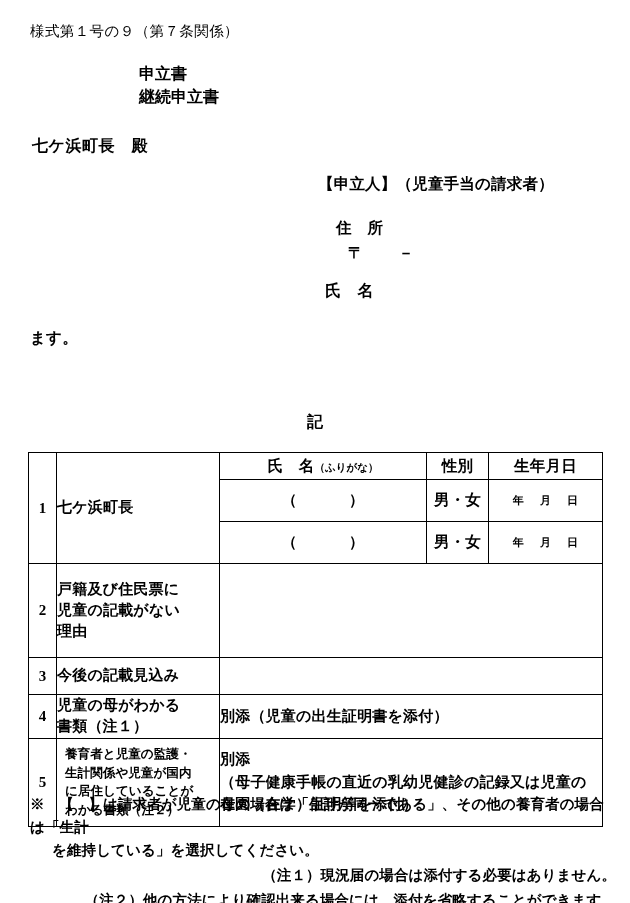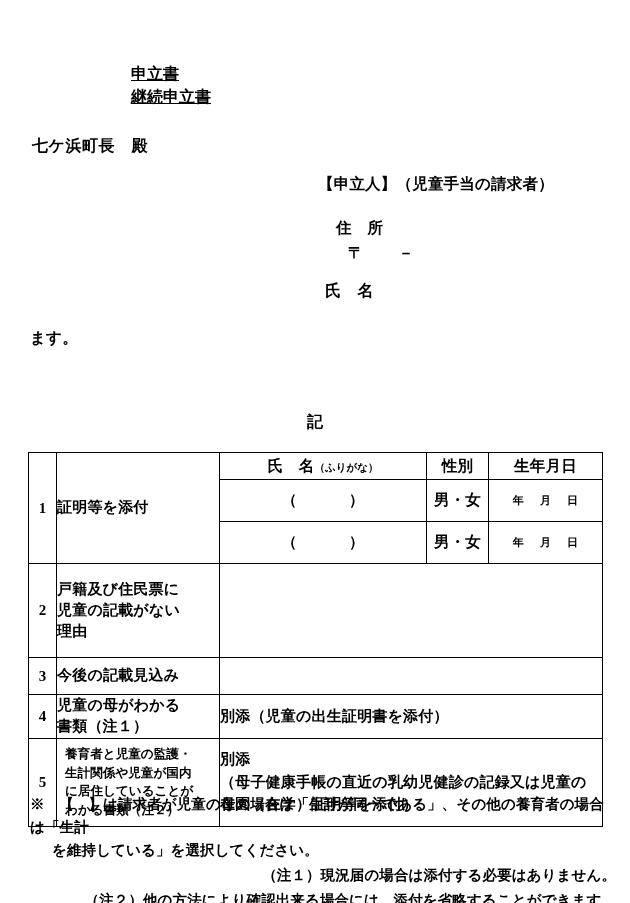--- a/index.html
+++ b/index.html
@@ -40,27 +40,26 @@
     display: flex;
     align-items: center;
     font-weight: bold;
   }
   .title-main {
     font-size: 16.5px;
     letter-spacing: 0.3px;
     white-space: nowrap;
   }
   .title-kinds {
-    margin-left: 6px;
+    margin-left: 14px;
     display: flex;
     flex-direction: column;
     line-height: 1.42;
     font-size: 16px;
     white-space: nowrap;
-    text-decoration: underline;
   }
 
   .addressee {
     position: absolute;
     left: 32px;
     top: 136px;
     font-size: 16px;
     font-weight: bold;
     letter-spacing: 0.5px;
     white-space: nowrap;
@@ -220,20 +219,21 @@
   }
   .note-star { text-indent: 0; }
   .note-star .cont { display: block; text-indent: 22px; }
   .note-item { text-indent: 14px; margin-top: 2px; text-align: right; }
 </style>
 </head>
 <body>
 
 <div class="page">
 
+  <div class="form-code">様式第１号の９（第７条関係）</div>
 
   <div class="title-block">
     <span class="title-kinds">
       <span>申立書</span>
       <span>継続申立書</span>
     </span>
   </div>
 
   <div class="addressee">七ケ浜町長　殿</div>
 
@@ -259,21 +259,21 @@
       <col class="col-no">
       <col class="col-label">
       <col class="col-name">
       <col class="col-sex">
       <col class="col-dob">
     </colgroup>
     <tbody>
 
       <tr>
         <td class="cell-no" rowspan="3">1</td>
-        <td class="cell-label" rowspan="3">証明等を添付</td>
+        <td class="cell-label" rowspan="3">七ケ浜町長</td>
         <td class="th-center">
           <span>氏　名</span><span class="furigana">（ふりがな）</span>
         </td>
         <td class="th-center">性別</td>
         <td class="th-center">生年月日</td>
       </tr>
 
       <tr>
         <td class="name-input">
           <span>（</span><span class="paren-gap"></span><span>）</span>

